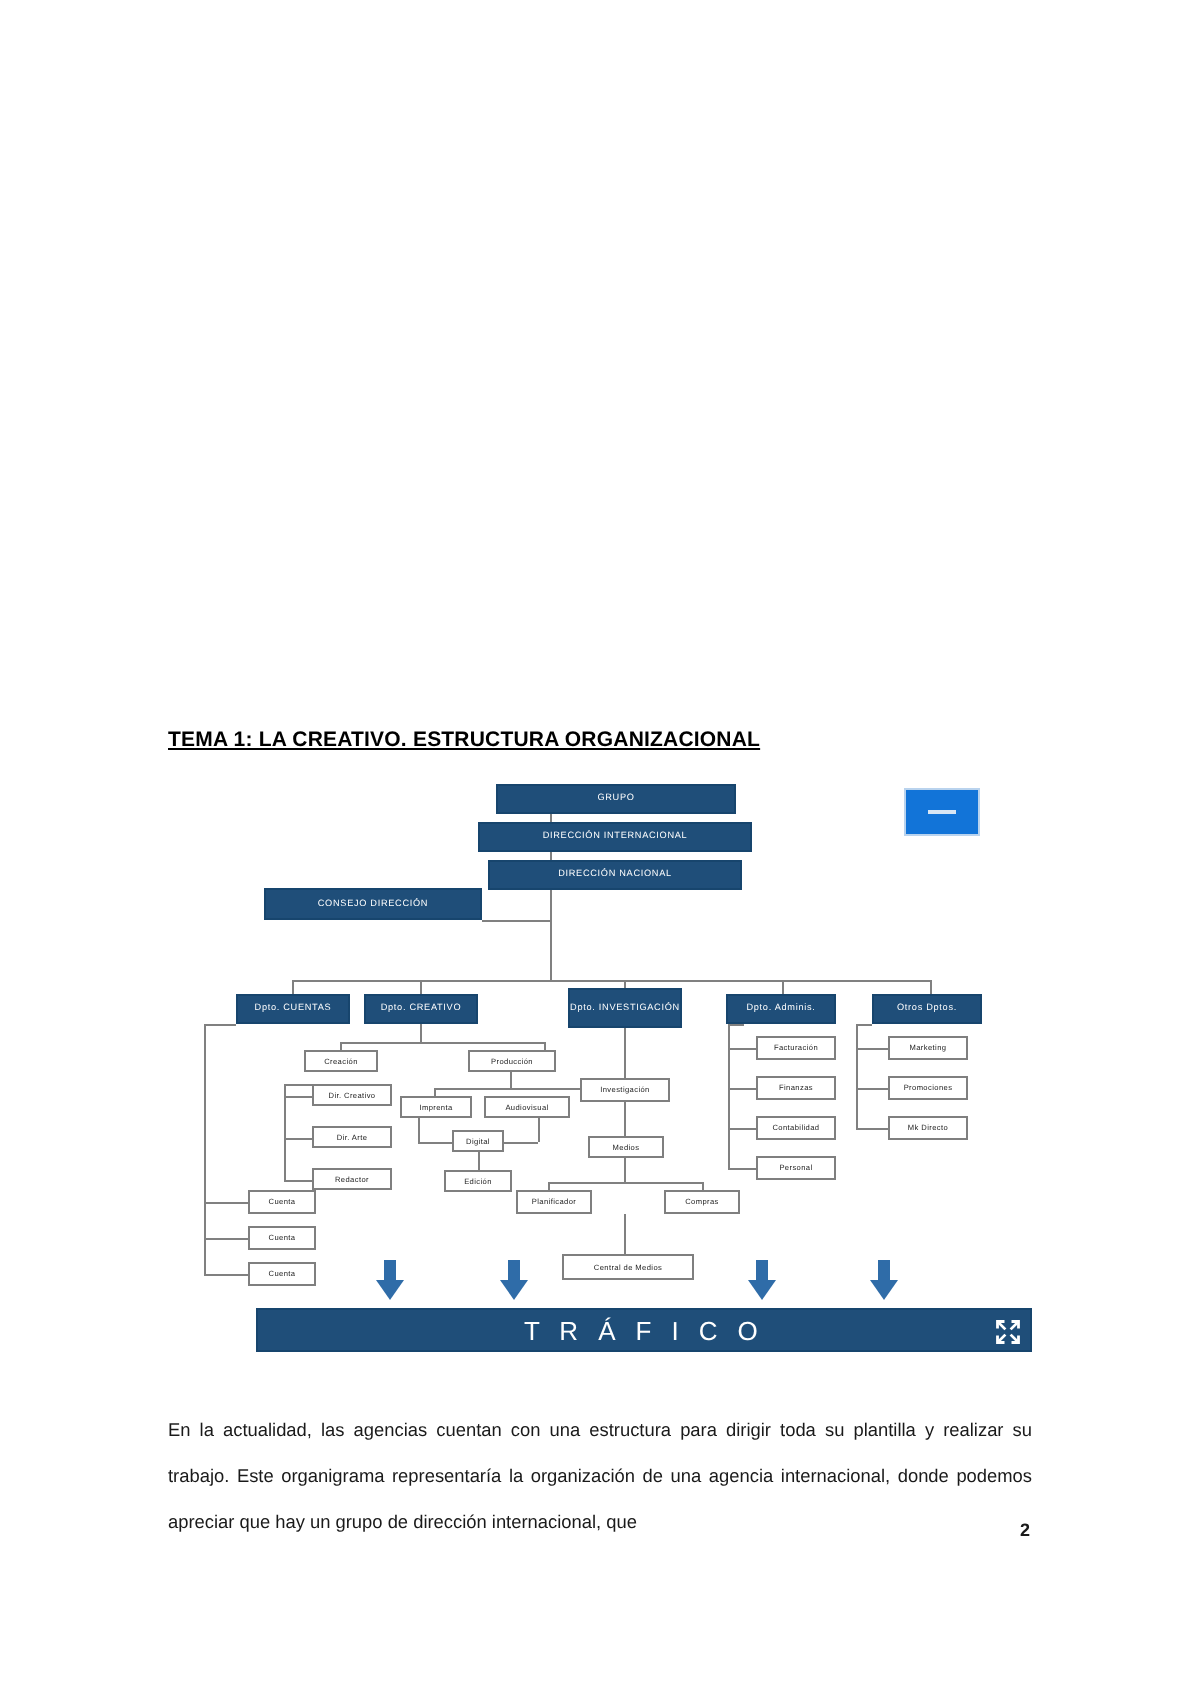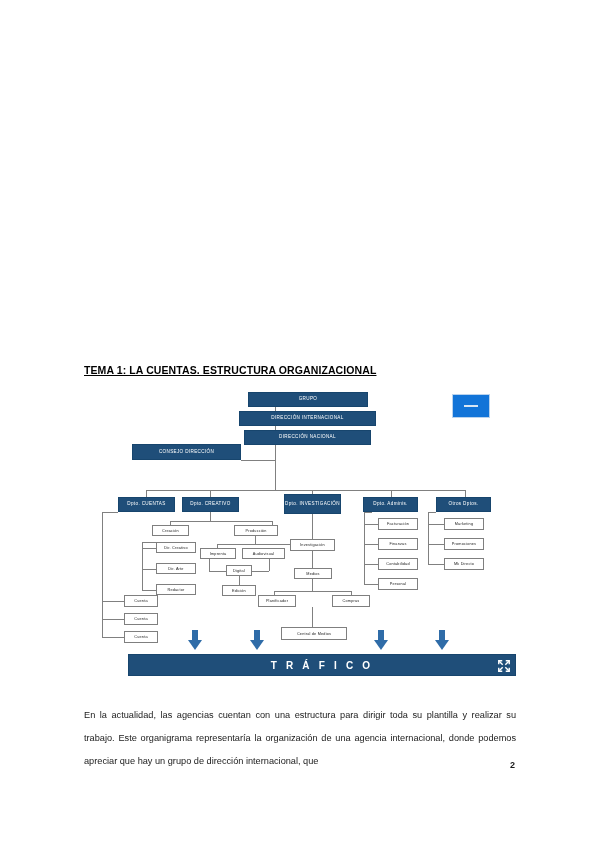--- a/index.html
+++ b/index.html
@@ -34,21 +34,21 @@
     font-size:3.8px;letter-spacing:.2px;
   }
   .ln{position:absolute;background:#808080;}
   .ln.v{width:1px;}
   .ln.h{height:1px;}
 
   .traffic{
     position:absolute;left:44px;top:262px;width:388px;height:22px;
     background:#1f4e79;border:1px solid #17456d;box-sizing:border-box;
     display:flex;align-items:center;justify-content:center;
-    color:#fff;font-size:10px;letter-spacing:3.2px;font-weight:700;
+    color:#fff;font-size:13px;letter-spacing:3.2px;font-weight:400;
   }
   .arrow{position:absolute;width:14px;height:20px;}
   .arrow .stem{position:absolute;left:4px;top:0;width:6px;height:11px;background:#2f6ca8;}
   .arrow .head{
     position:absolute;left:0;top:10px;width:0;height:0;
     border-left:7px solid transparent;border-right:7px solid transparent;
     border-top:10px solid #2f6ca8;
   }
   .fs-icon{
     position:absolute;right:4px;top:4px;width:14px;height:14px;
@@ -69,21 +69,21 @@
   .pageno{
     position:absolute;right:84px;top:760px;
     font-size:9px;font-weight:bold;color:#1a1a1a;
   }
 </style>
 </head>
 <body>
 
 <div class="page">
 
-  <div class="doc-title">TEMA 1: LA CUENTAS. ESTRUCTURA ORGANIZACIONAL</div>
+  <div class="doc-title">TEMA 1: LA CREATIVO. ESTRUCTURA ORGANIZACIONAL</div>
 
   <div class="chart">
 
     <div class="ln v" style="left:191px;top:14px;height:84px;"></div>
 
     <div class="nbox" style="left:164px;top:0px;width:120px;height:15px;">GRUPO</div>
     <div class="nbox" style="left:155px;top:19px;width:137px;height:15px;">DIRECCIÓN INTERNACIONAL</div>
     <div class="nbox" style="left:160px;top:38px;width:127px;height:15px;">DIRECCIÓN NACIONAL</div>
 
     <div class="nbox" style="left:48px;top:52px;width:109px;height:16px;">CONSEJO DIRECCIÓN</div>

